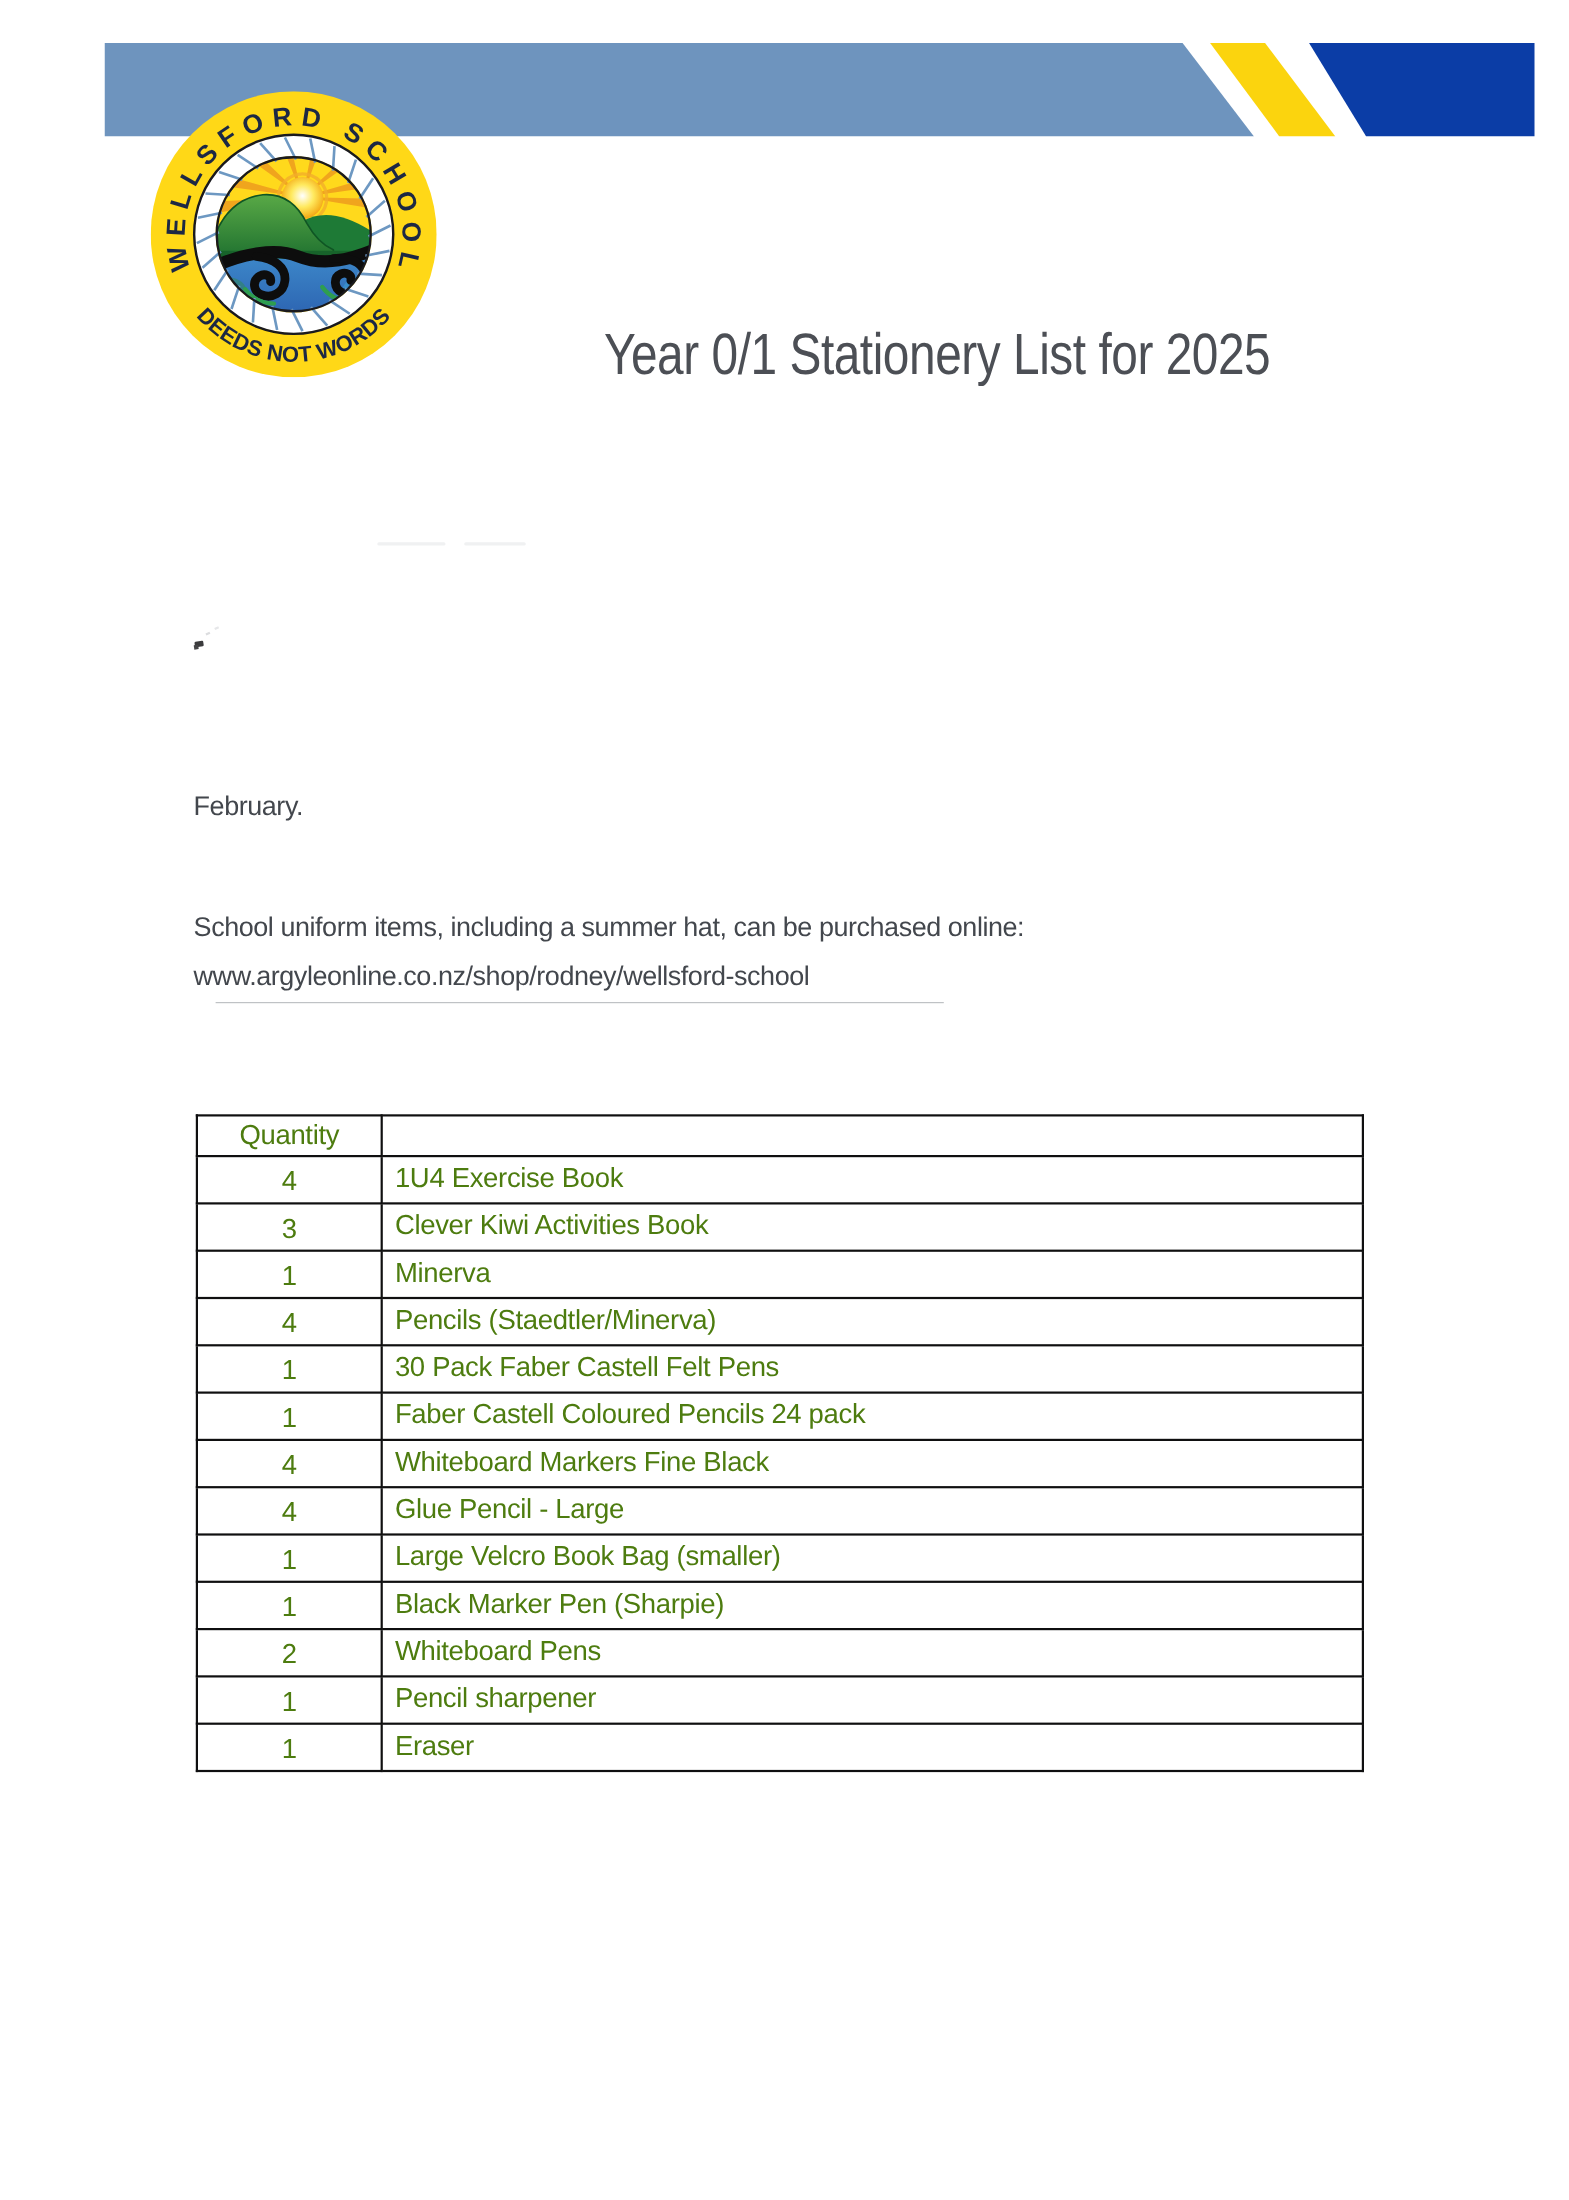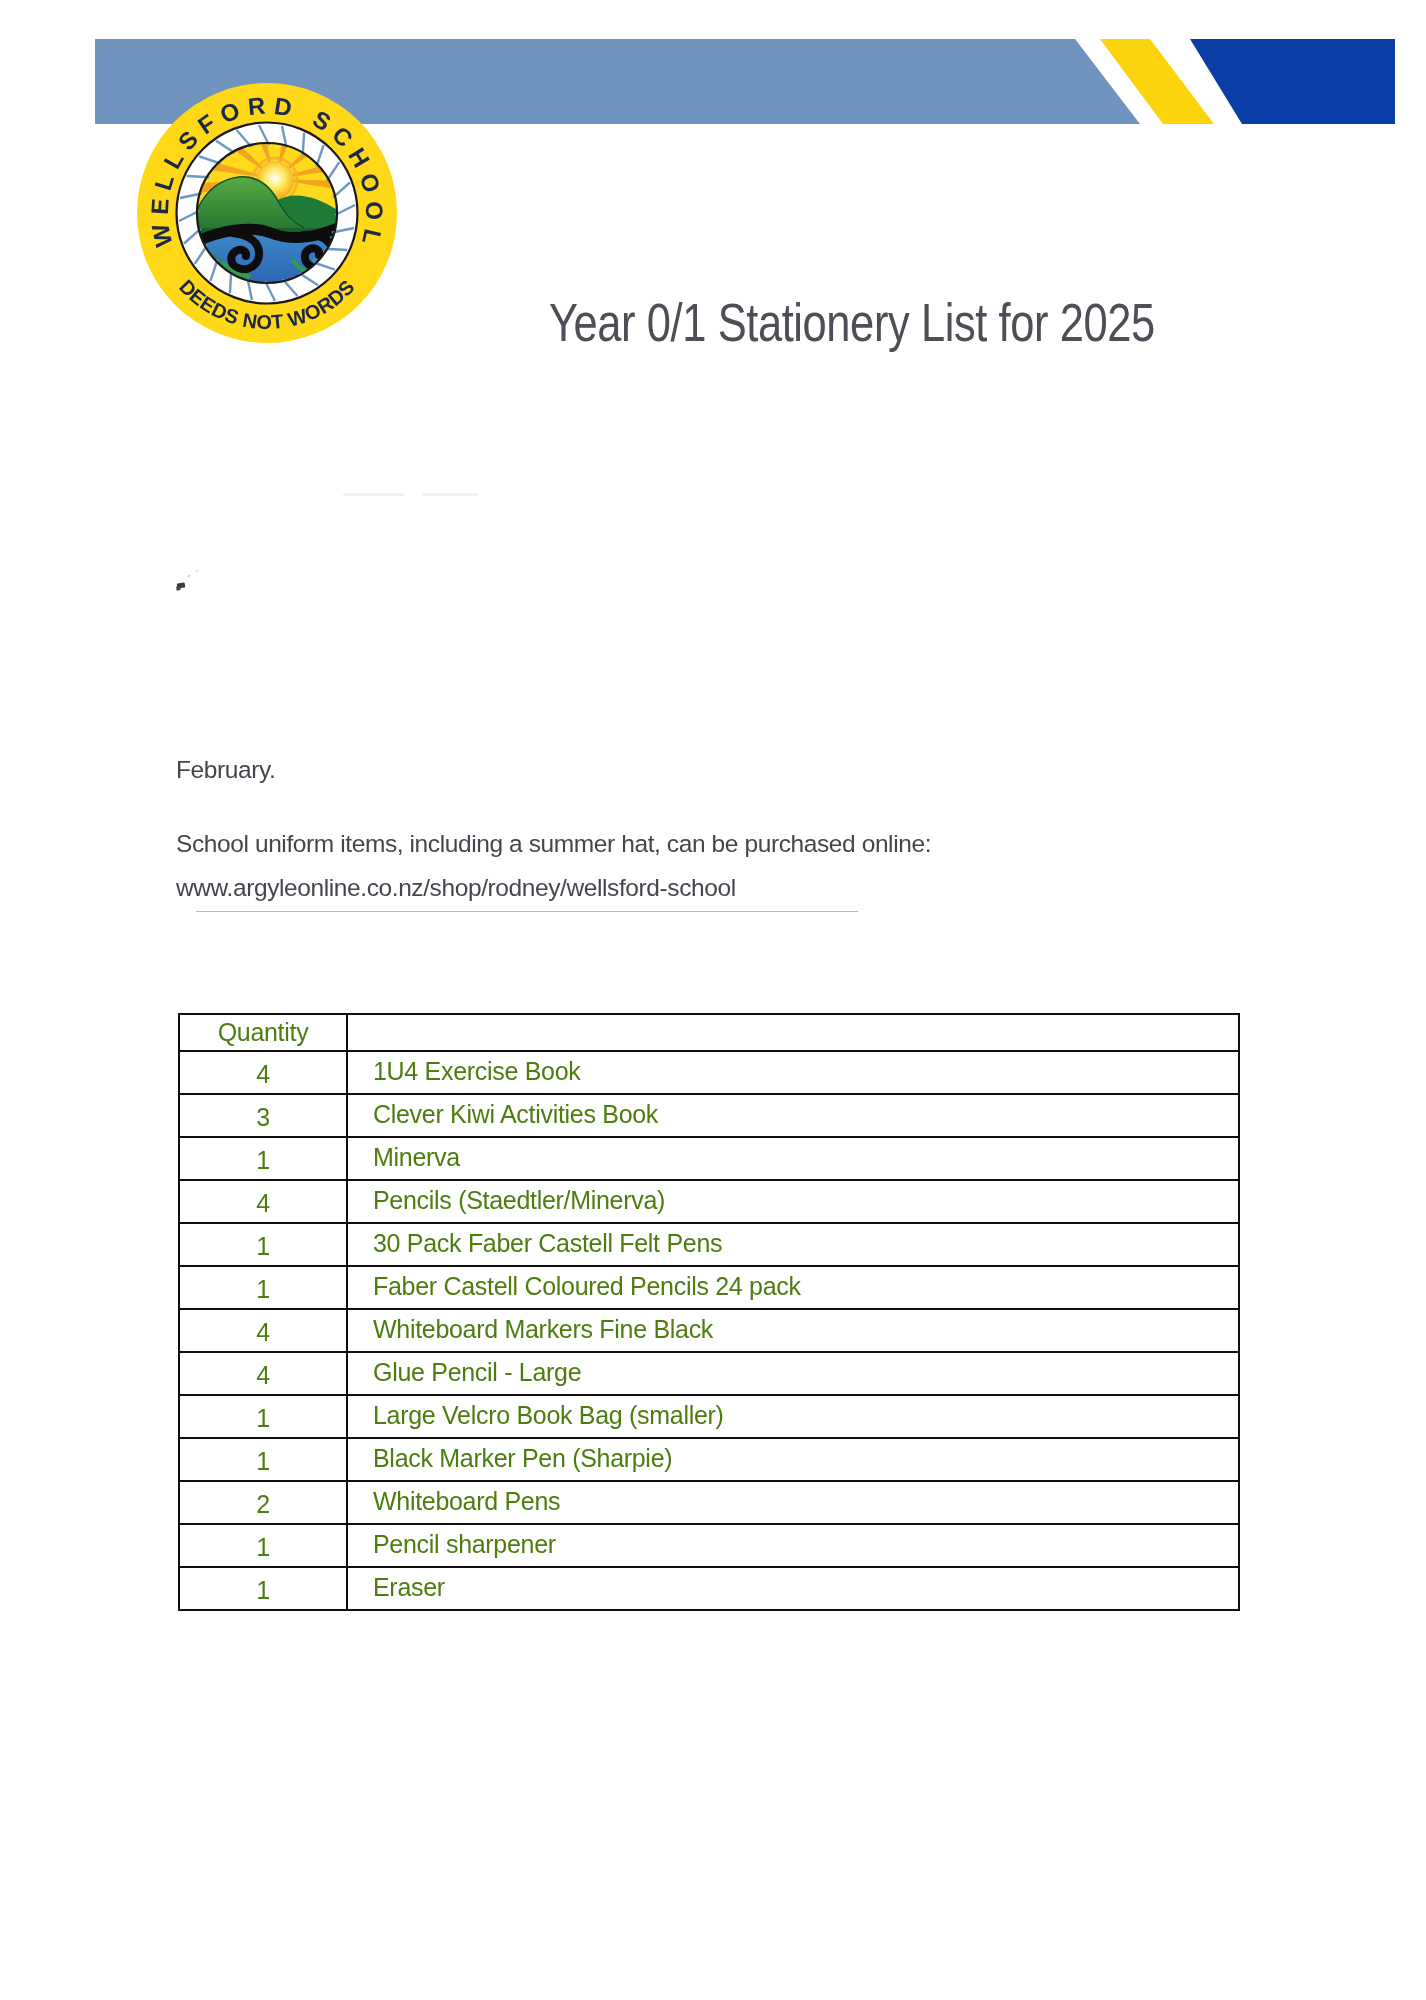--- a/index.html
+++ b/index.html
@@ -37,21 +37,21 @@
     font-size:25px;color:#4d7c0f;letter-spacing:-0.3px;
   }
   .stationery-table td,.stationery-table th{
     border:2px solid #0f0f10;font-weight:normal;overflow:hidden;white-space:nowrap;
   }
   .stationery-table th{height:33px;}
   .stationery-table td{height:35px;}
   .col-qty{width:168px;text-align:center;}
   .col-item{padding-left:11px;text-align:left;vertical-align:middle;}
   .qty-cell{text-align:center;vertical-align:middle;padding-top:5px;}
-  .item-cell{padding-left:25px;vertical-align:middle;padding-bottom:4px;}
+  .item-cell{padding-left:11px;vertical-align:middle;padding-bottom:4px;}
 </style>
 </head>
 <body>
 
 <div id="page">
 
   <svg class="banner-svg" viewBox="0 0 1305 85" preserveAspectRatio="none">
     <polygon points="0,0 980,0 1045,85 0,85" fill="#6E94BE"></polygon>
     <polygon points="1005,0 1055,0 1119,85 1068,85" fill="#FBD40E"></polygon>
     <polygon points="1095,0 1300,0 1300,85 1147,85" fill="#0B3DA6"></polygon>
@@ -152,21 +152,21 @@
   </svg>
 
   <div class="doc-title">Year 0/1 Stationery List for 2025</div>
 
   <div class="ghost-dash" style="left:343px;top:493px;width:62px;"></div>
   <div class="ghost-dash" style="left:422px;top:493px;width:56px;"></div>
   <div class="ink-mark"></div>
   <div class="ink-dot-a"></div>
   <div class="ink-dot-b"></div>
 
-  <div class="bodyline" style="top:755px;">February.</div>
+  <div class="bodyline" style="top:719px;">February.</div>
   <div class="clip-artifact"></div>
 
   <div class="bodyline" style="top:829px;">School uniform items, including a summer hat, can be purchased online:</div>
   <div class="bodyline" style="top:873px;">www.argyleonline.co.nz/shop/rodney/wellsford-school</div>
   <div class="url-underline"></div>
 
   <table class="stationery-table">
     <colgroup>
         <col class="col-qty">
         <col>

